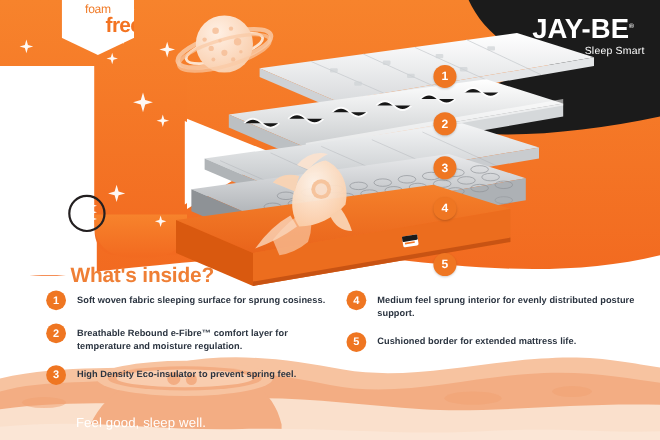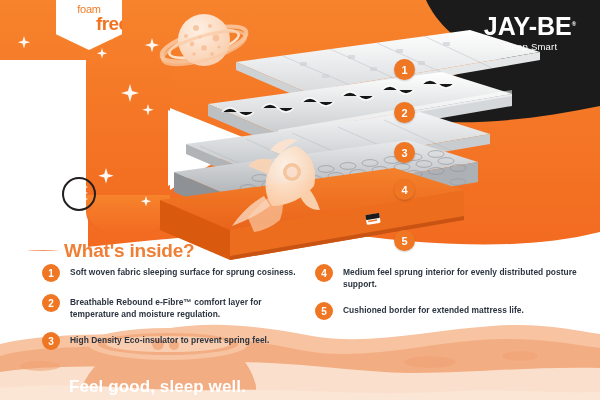--- a/index.html
+++ b/index.html
@@ -35,21 +35,21 @@
     position:absolute; left:-4px; top:2px;
     font-size:8px; font-weight:bold; color:#fff;
     transform:rotate(-42deg); transform-origin:left top;
     white-space:nowrap;
   }
 
   
   .logo { position:absolute; right:14px; top:11px; text-align:center; width:112px; }
   .logo .mark { font-size:25px; font-weight:bold; color:#fff; letter-spacing:0px; line-height:26px; font-family:"Liberation Sans", sans-serif;}
   .logo .mark .reg { font-size:6px; vertical-align:super; }
-  .logo .tag { font-size:9.5px; color:#fff; letter-spacing:.2px; margin-top:2px;}
+  .logo .tag { font-size:9.5px; color:#fff; letter-spacing:.2px; margin-top:2px;text-align:right;}
 
   
   .numbadge {
     position:absolute; width:21px; height:21px; border-radius:50%;
     background:#ef7622; color:#fff;
     font-size:11px; font-weight:bold;
     display:flex; align-items:center; justify-content:center;
     box-shadow:0 1px 2px rgba(0,0,0,.18);
   }
 
@@ -59,21 +59,21 @@
   .listcol.left { left:42px; top:264px; width:262px; }
   .listcol.right { left:315px; top:264px; width:270px; }
   .litem { display:flex; align-items:flex-start; margin-bottom:12px; }
   .litem .circ {
     flex:0 0 auto; width:18px; height:18px; border-radius:50%;
     background:#ef7622; color:#fff; font-size:10px; font-weight:bold;
     display:flex; align-items:center; justify-content:center;
     margin-right:10px;
   }
   .litem .txt { font-size:8.4px; font-weight:bold; color:#2b3440; line-height:11.5px; padding-top:3px; letter-spacing:.05px;}
-  .feelgood { position:absolute; left:22px; top:377px; font-size:17px; font-weight:bold; color:#ffffff; letter-spacing:.1px;padding-left:47px;}
+  .feelgood { position:absolute; left:22px; top:377px; font-size:12px; font-weight:normal; color:#ffffff; letter-spacing:.1px;padding-left:47px;}
 </style>
 </head>
 <body>
 
 <div class="stage">
 
   <svg id="bg-svg" viewBox="0 0 600 400">
     <defs>
       <linearGradient id="gOrange" x1="0" y1="0" x2="0" y2="1">
         <stop offset="0%" stop-color="#f7832c"></stop>

